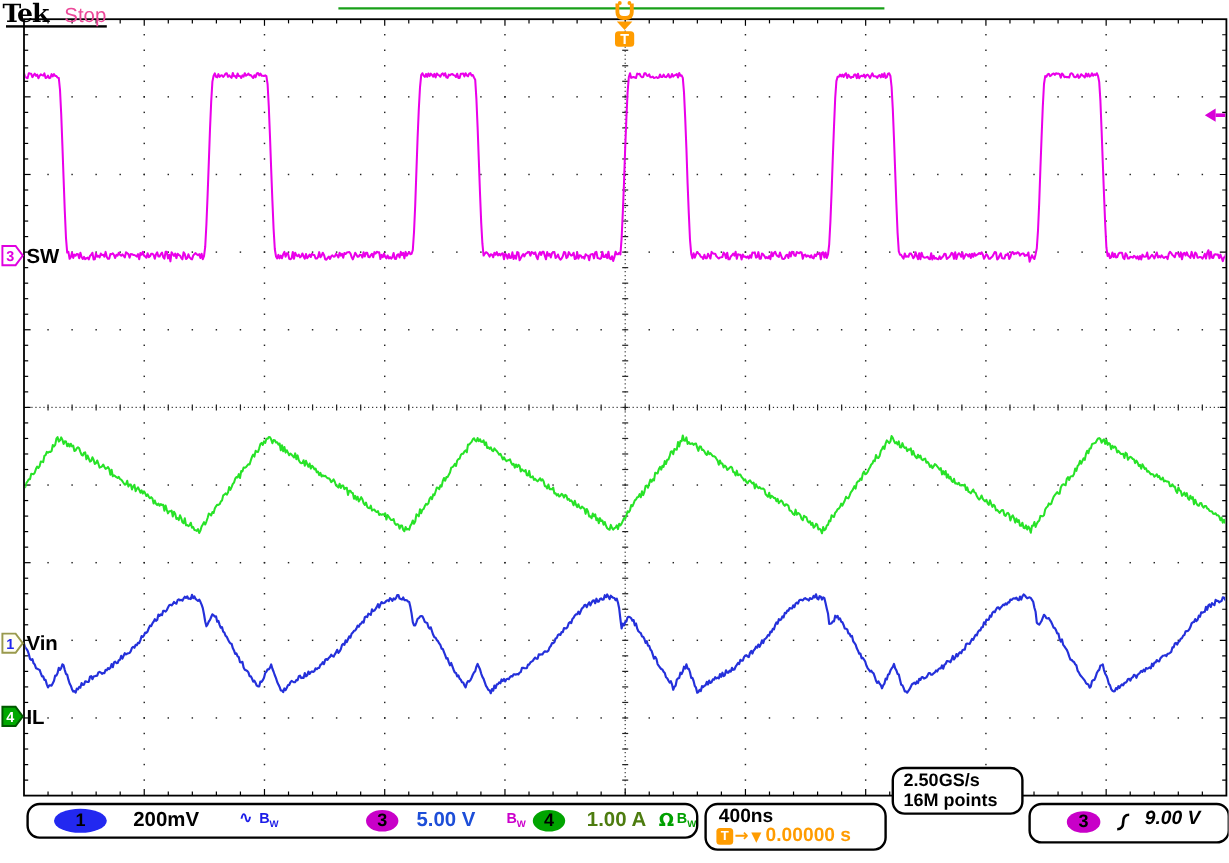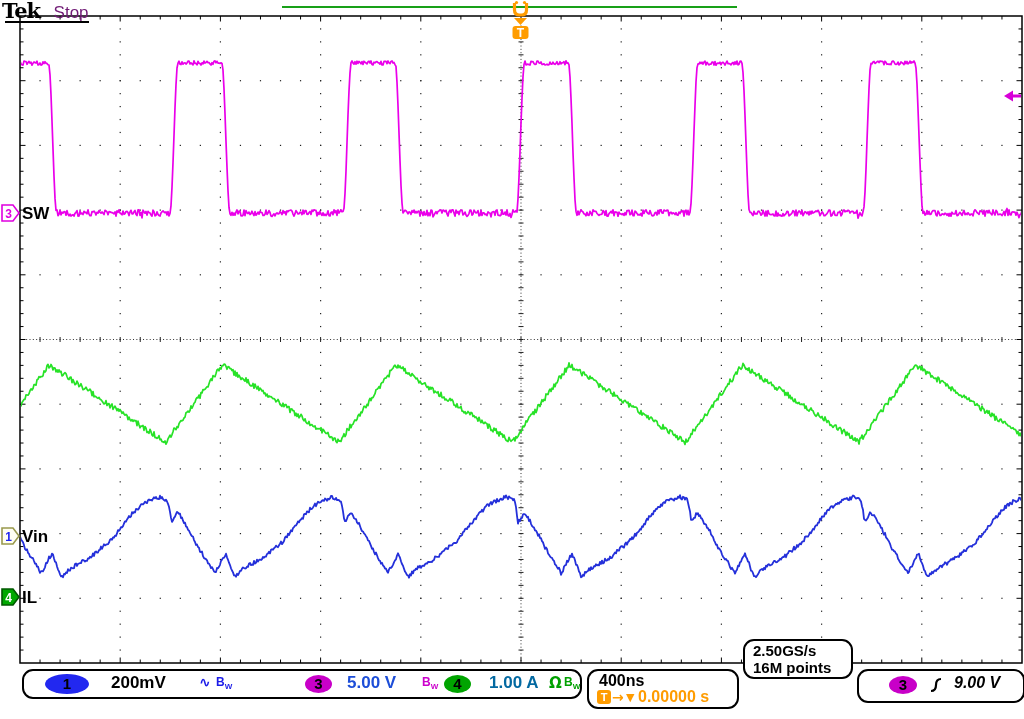--- a/index.html
+++ b/index.html
@@ -1,21 +1,21 @@
 <!DOCTYPE html>
 <html><head>
 <meta charset="utf-8">
 <style>
   html,body{margin:0;padding:0;background:#fff;}
   .screen{position:relative;width:1024px;height:719px;background:#fff;overflow:hidden;
           font-family:"Liberation Sans",sans-serif;}
   svg{position:absolute;left:0;top:0;}
   .hdr{position:absolute;left:2px;top:-2px;z-index:5;}
   .tek{font-family:"DejaVu Serif",serif;font-weight:bold;font-size:21px;color:#000;letter-spacing:-1px;}
-  .stop{font-size:17px;color:#701a75;margin-left:9px;}
+  .stop{font-size:17px;color:#ec4899;margin-left:9px;}
   .tekline{position:absolute;left:5px;top:21px;width:84px;height:2px;background:#000;}
   .box{position:absolute;background:#fff;border:2px solid #000;border-radius:11px;z-index:4;}
   .badge{position:absolute;border-radius:50%;text-align:center;color:#000;font-weight:bold;font-size:15px;}
   .rd{position:absolute;font-weight:bold;font-size:17px;white-space:nowrap;}
   .bw{font-weight:bold;font-size:12px;text-align:right;}
   .bw sub{font-size:8px;}
   .sym{font-family:"DejaVu Sans",sans-serif;}
   .orange{color:#ff9c00;}
   .tbadge{position:absolute;width:14px;height:14px;background:#ff9c00;border-radius:3px;
           color:#fff;font-size:11px;font-weight:bold;text-align:center;line-height:14px;}
@@ -1650,21 +1650,21 @@
     <div class="rd sym" style="left:175px;top:3px;color:#1c1ce8;font-size:14px;">∿</div>
     <div class="bw" style="position:absolute;left:192px;top:4px;color:#1c1ce8;">
       <span>B</span><sub>W</sub>
     </div>
     <div class="badge" style="left:281px;top:4px;width:27px;height:18px;line-height:18px;background:#c800c8;">3</div>
     <div class="rd" style="left:323px;top:2px;color:#1d4ed8;">5.00 V</div>
     <div class="bw" style="position:absolute;left:398px;top:4px;color:#cc00cc;">
       <span>B</span><sub>W</sub>
     </div>
     <div class="badge" style="left:420px;top:4px;width:27px;height:18px;line-height:18px;background:#00a400;">4</div>
-    <div class="rd" style="left:465px;top:2px;color:#0369a1;">1.00 A</div>
+    <div class="rd" style="left:465px;top:2px;color:#4d7c0f;">1.00 A</div>
     <div class="rd sym" style="left:525px;top:3px;color:#00a000;font-size:15px;">Ω</div>
     <div class="bw" style="position:absolute;left:540px;top:4px;color:#00a000;">
       <span>B</span><sub>W</sub>
     </div>
   </div>
 
   <div class="box" style="left:587px;top:669px;width:148px;height:36px;">
     <div class="rd" style="left:10px;top:1px;color:#000;font-size:16px;">400ns</div>
     <div class="tbadge" style="left:8px;top:19px;">T</div>
     <div class="rd orange sym" style="left:23px;top:18px;font-size:14px;">→</div>

